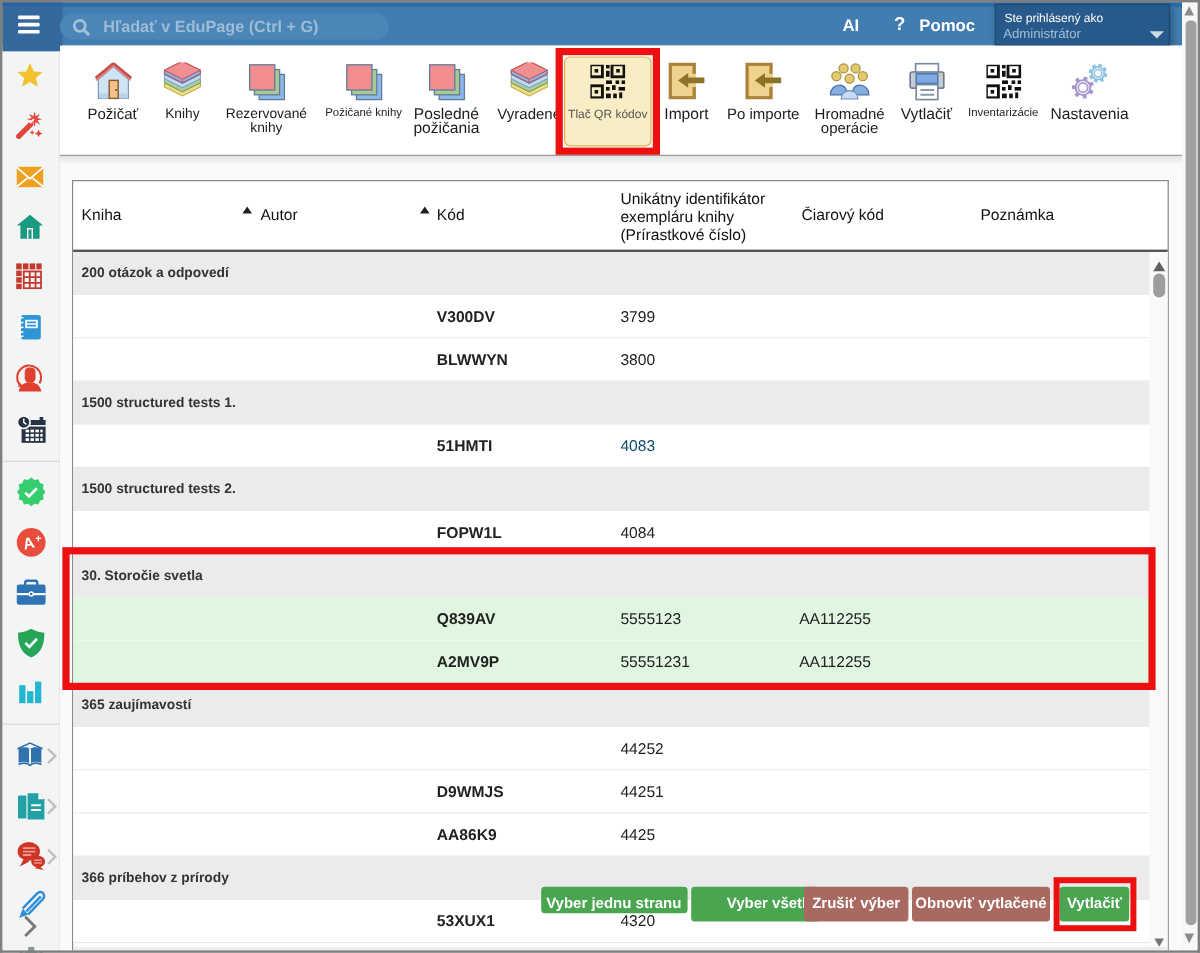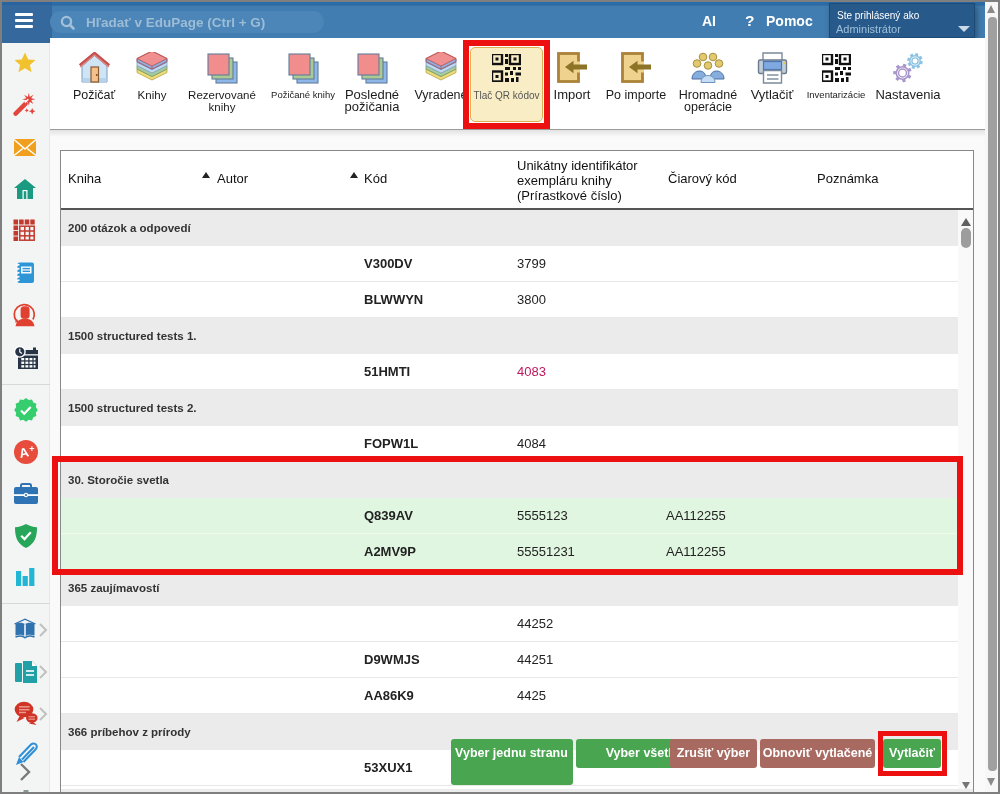--- a/index.html
+++ b/index.html
@@ -397,21 +397,21 @@
     <div class="abs" style="left:61px;top:246px;width:897px;height:36px;background:#fff;border-bottom:1px solid #e8e8e8"></div>
     <div class="abs" style="left:364px;top:255.5px;font-size:13px;font-weight:bold;color:#222">V300DV</div>
     <div class="abs" style="left:517px;top:255.5px;font-size:13px;color:#222">3799</div>
     <div class="abs" style="left:61px;top:282px;width:897px;height:36px;background:#fff;border-bottom:1px solid #e8e8e8"></div>
     <div class="abs" style="left:364px;top:291.5px;font-size:13px;font-weight:bold;color:#222">BLWWYN</div>
     <div class="abs" style="left:517px;top:291.5px;font-size:13px;color:#222">3800</div>
     <div class="abs" style="left:61px;top:318px;width:897px;height:36px;background:#ebebeb"></div>
     <div class="abs" style="left:68px;top:330px;font-size:11.5px;font-weight:bold;color:#333">1500 structured tests 1.</div>
     <div class="abs" style="left:61px;top:354px;width:897px;height:36px;background:#fff;border-bottom:1px solid #e8e8e8"></div>
     <div class="abs" style="left:364px;top:363.5px;font-size:13px;font-weight:bold;color:#222">51HMTI</div>
-    <div class="abs" style="left:517px;top:363.5px;font-size:13px;color:#be185d">4083</div>
+    <div class="abs" style="left:517px;top:363.5px;font-size:13px;color:#0c4a6e">4083</div>
     <div class="abs" style="left:61px;top:390px;width:897px;height:36px;background:#ebebeb"></div>
     <div class="abs" style="left:68px;top:402px;font-size:11.5px;font-weight:bold;color:#333">1500 structured tests 2.</div>
     <div class="abs" style="left:61px;top:426px;width:897px;height:36px;background:#fff;border-bottom:1px solid #e8e8e8"></div>
     <div class="abs" style="left:364px;top:435.5px;font-size:13px;font-weight:bold;color:#222">FOPW1L</div>
     <div class="abs" style="left:517px;top:435.5px;font-size:13px;color:#222">4084</div>
     <div class="abs" style="left:61px;top:462px;width:897px;height:36px;background:#ebebeb"></div>
     <div class="abs" style="left:68px;top:474px;font-size:11.5px;font-weight:bold;color:#333">30. Storočie svetla</div>
     <div class="abs" style="left:61px;top:498px;width:897px;height:36px;background:#e1f6e0;border-bottom:1px solid #f0faee"></div>
     <div class="abs" style="left:364px;top:507.5px;font-size:13px;font-weight:bold;color:#222">Q839AV</div>
     <div class="abs" style="left:517px;top:507.5px;font-size:13px;color:#222">5555123</div>
@@ -437,21 +437,21 @@
     <div class="abs" style="left:364px;top:759.5px;font-size:13px;font-weight:bold;color:#222">53XUX1</div>
     <div class="abs" style="left:517px;top:759.5px;font-size:13px;color:#222">4320</div>
   </div>
 
 <div class="abs" style="left:958px;top:210px;width:15px;height:579px;background:#f9f9f9"></div>
 <div class="abs" style="left:961px;top:218px;width:0;height:0;border-left:5px solid transparent;border-right:5px solid transparent;border-bottom:8px solid #606060"></div>
 <div class="abs" style="left:961px;top:228px;width:10px;height:20px;background:#9d9d9d;border-radius:5px"></div>
 <div class="abs" style="left:961.5px;top:782px;width:0;height:0;border-left:4.5px solid transparent;border-right:4.5px solid transparent;border-top:7px solid #757575"></div>
 
 <div id="buttons">
-    <div class="abs" style="left:450.5px;top:739px;width:122px;height:46px;background:#4aa551;border-radius:3px;color:#fff;font-size:12.5px;font-weight:bold;text-align:center;line-height:29px">Vyber jednu stranu</div>
+    <div class="abs" style="left:450.5px;top:739px;width:122px;height:22px;background:#4aa551;border-radius:3px;color:#fff;font-size:12.5px;font-weight:bold;text-align:center;line-height:29px">Vyber jednu stranu</div>
     <div class="abs" style="left:576px;top:739px;width:107px;height:29px;background:#4aa551;border-radius:3px;color:#fff;font-size:12.5px;font-weight:bold;text-align:right;line-height:29px">Vyber všetko</div>
     <div class="abs" style="left:670px;top:739px;width:87px;height:29px;background:#a86a60;border-radius:3px;color:#fff;font-size:12.5px;font-weight:bold;text-align:center;line-height:29px">Zrušiť výber</div>
     <div class="abs" style="left:760px;top:739px;width:115px;height:29px;background:#a86a60;border-radius:3px;color:#fff;font-size:12.5px;font-weight:bold;text-align:center;line-height:29px">Obnoviť vytlačené</div>
     <div class="abs" style="left:883px;top:739px;width:58px;height:29px;background:#4aa551;border-radius:3px;color:#fff;font-size:12.5px;font-weight:bold;text-align:center;line-height:29px">Vytlačiť</div>
   </div>
 
 <div class="abs" style="left:463px;top:40px;width:87px;height:89px;border:6px solid #ec1010"></div>
 <div class="abs" style="left:52px;top:456px;width:911px;height:119px;border:6px solid #ec1010"></div>
 <div class="abs" style="left:878px;top:731px;width:69px;height:45px;border:5px solid #ec1010"></div>
 

